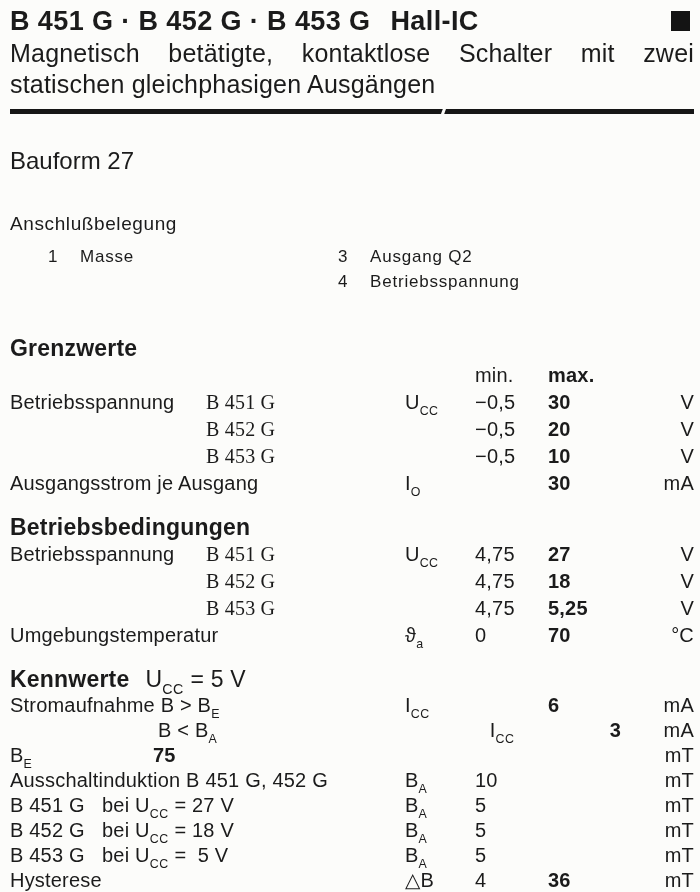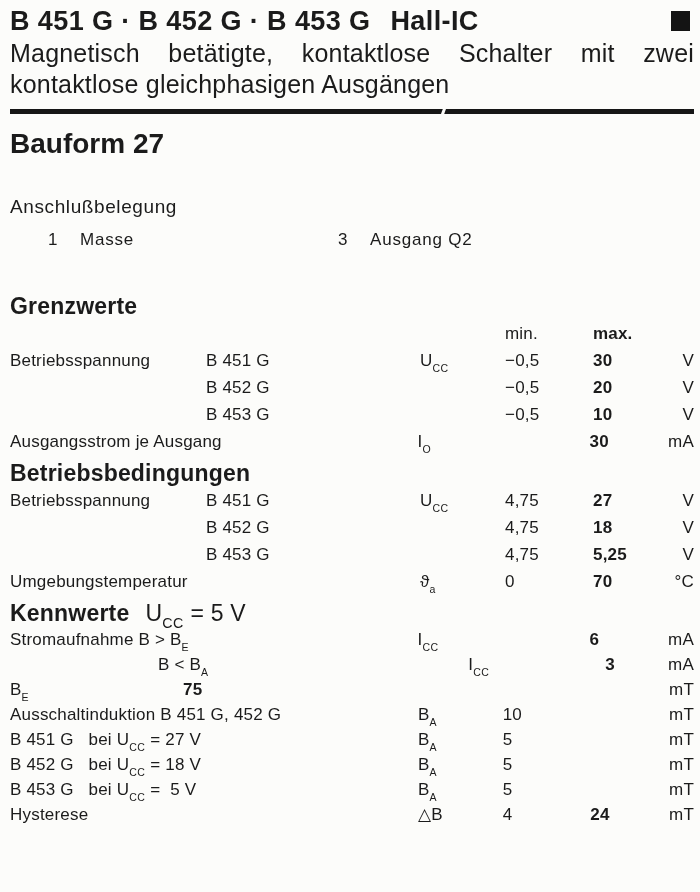--- a/index.html
+++ b/index.html
@@ -14,70 +14,71 @@
   .title-row{display:flex;align-items:flex-start;}
   .title{font-size:27px;font-weight:bold;letter-spacing:.4px;line-height:34px;white-space:pre;}
   .title-product{margin-left:20px;}
   .corner-square{width:19px;height:20px;background:#141414;margin-left:auto;margin-top:7px;margin-right:4px;}
   .subtitle{font-size:25px;line-height:31px;letter-spacing:.2px;}
   .sub1{text-align:justify;text-align-last:justify;}
   .thick-rule{margin-top:9px;height:5px;background:#161616;position:relative;}
   .thick-rule .notch{position:absolute;left:432px;top:-1px;width:3px;height:7px;background:#fcfcfa;transform:rotate(20deg);}
 
   
-  .bauform{margin-top:16px;font-size:28px;line-height:28px;font-weight:bold;}
+  .bauform{margin-top:33px;font-size:24px;line-height:28px;}
   .pin-heading{margin-top:38px;font-size:19px;line-height:22px;letter-spacing:.6px;}
   .pin-grid{margin-top:9px;display:grid;grid-template-columns:290px 1fr;font-size:17px;line-height:25px;letter-spacing:.8px;}
   .pin{white-space:pre;margin-left:38px;}
   .pin .num{display:inline-block;width:32px;}
 
   
   .sections{margin-top:40px;}
   .tsec{margin-top:0;}
-  .tsec + .tsec{margin-top:4px;}
+  .tsec + .tsec{margin-top:16px;}
   .sec-heading{font-size:23px;line-height:28px;font-weight:bold;letter-spacing:.2px;}
   .heading-note{font-weight:normal;margin-left:16px;}
-  .trow,.colheads{display:flex;font-size:17px;line-height:27px;letter-spacing:.2px;gap:15px;}
+  .trow,.colheads{display:flex;font-size:20px;line-height:27px;letter-spacing:.2px;}
   .tsec.compact .trow{line-height:25px;}
   .c-label{width:395px;position:relative;white-space:pre-wrap;}
-  .c-label .variant{position:absolute;left:196px;top:0;}
+  .c-label .variant{position:absolute;left:196px;top:0;font-family:Liberation Serif, serif;}
   .c-sym{width:70px;}
   .c-min{width:73px;}
   .c-max{width:64px;font-weight:bold;}
   .c-unit{flex:1;text-align:right;}
   sub{font-size:.62em;line-height:0;position:relative;top:.12em;letter-spacing:.04em;}
 </style>
 </head>
 <body>
 
 <div class="page">
 
   <div class="title-row">
     <div class="title"><span>B 451 G · B 452 G · B 453 G</span><span class="title-product">Hall-IC</span></div>
     <span class="corner-square"></span>
   </div>
 
   <div class="subtitle">
     <div class="sub1">Magnetisch betätigte, kontaktlose Schalter mit zwei</div>
-    <div class="sub2">kontaktlose gleichphasigen Ausgängen</div>
+    <div class="sub2">statischen gleichphasigen Ausgängen</div>
   </div>
 
   <div class="thick-rule">
       <span class="notch"></span>
     </div>
 
   <div class="bauform">Bauform 27</div>
 
   <div class="pin-heading">Anschlußbelegung</div>
   <div class="pin-grid">
     <div>
         <div class="pin"><span class="num">1</span><span>Masse</span></div>
       </div>
     <div>
         <div class="pin"><span class="num">3</span><span>Ausgang Q2</span></div>
+        <div class="pin"><span class="num">4</span><span>Betriebsspannung</span></div>
       </div>
   </div>
 
   <div class="sections">
       <section class="tsec">
         <div class="sec-heading"><span>Grenzwerte</span></div>
         <div class="colheads">
           <div class="c-label"></div>
           <div class="c-sym"></div>
           <div class="c-min">min.</div>
@@ -190,19 +191,19 @@
           <div class="c-label">B 453 G   bei U<sub>CC</sub> =  5 V</div>
           <div class="c-sym">B<sub>A</sub></div>
           <div class="c-min"> 5</div>
           <div class="c-max"></div>
           <div class="c-unit">mT</div>
         </div>
         <div class="trow">
           <div class="c-label">Hysterese</div>
           <div class="c-sym">△B</div>
           <div class="c-min">4</div>
-          <div class="c-max">24</div>
+          <div class="c-max">36</div>
           <div class="c-unit">mT</div>
         </div>
       </section>
     </div>
 
 </div>
 
 </body></html>

